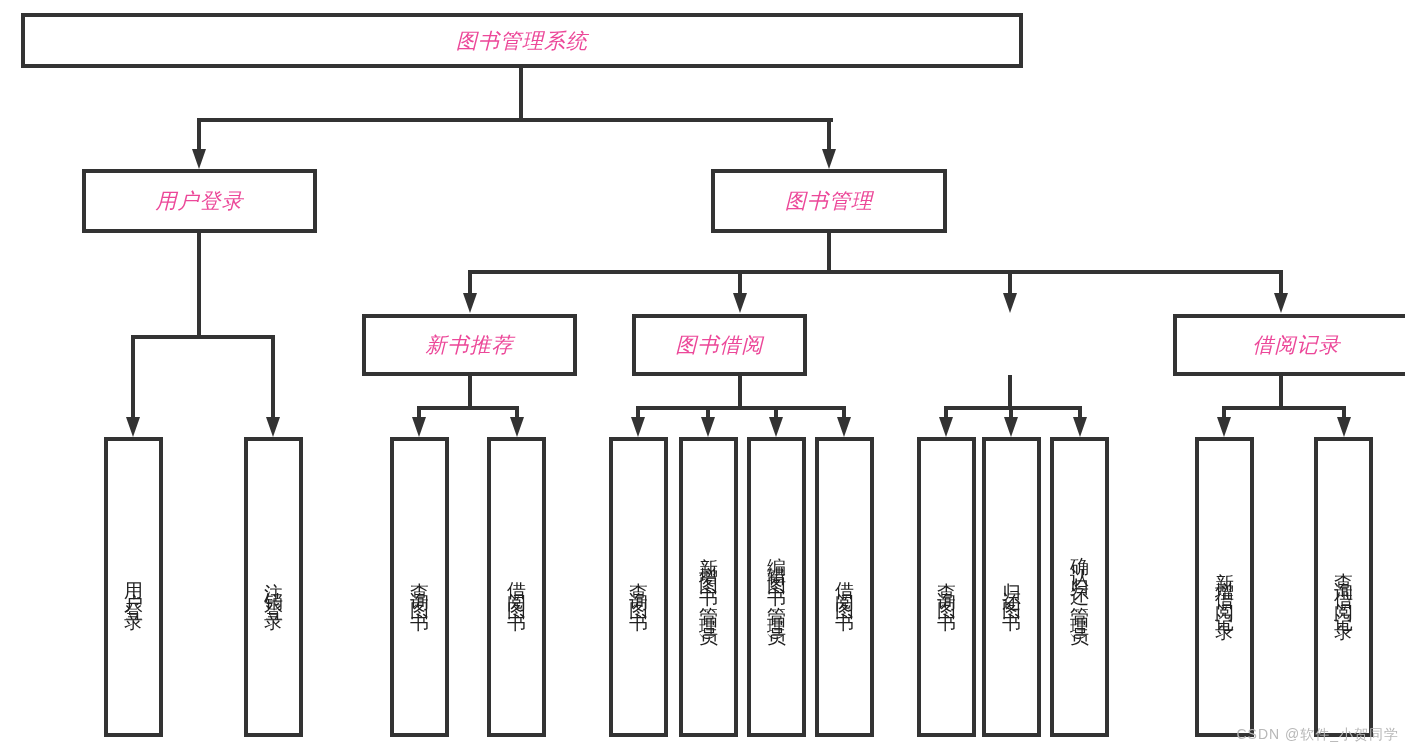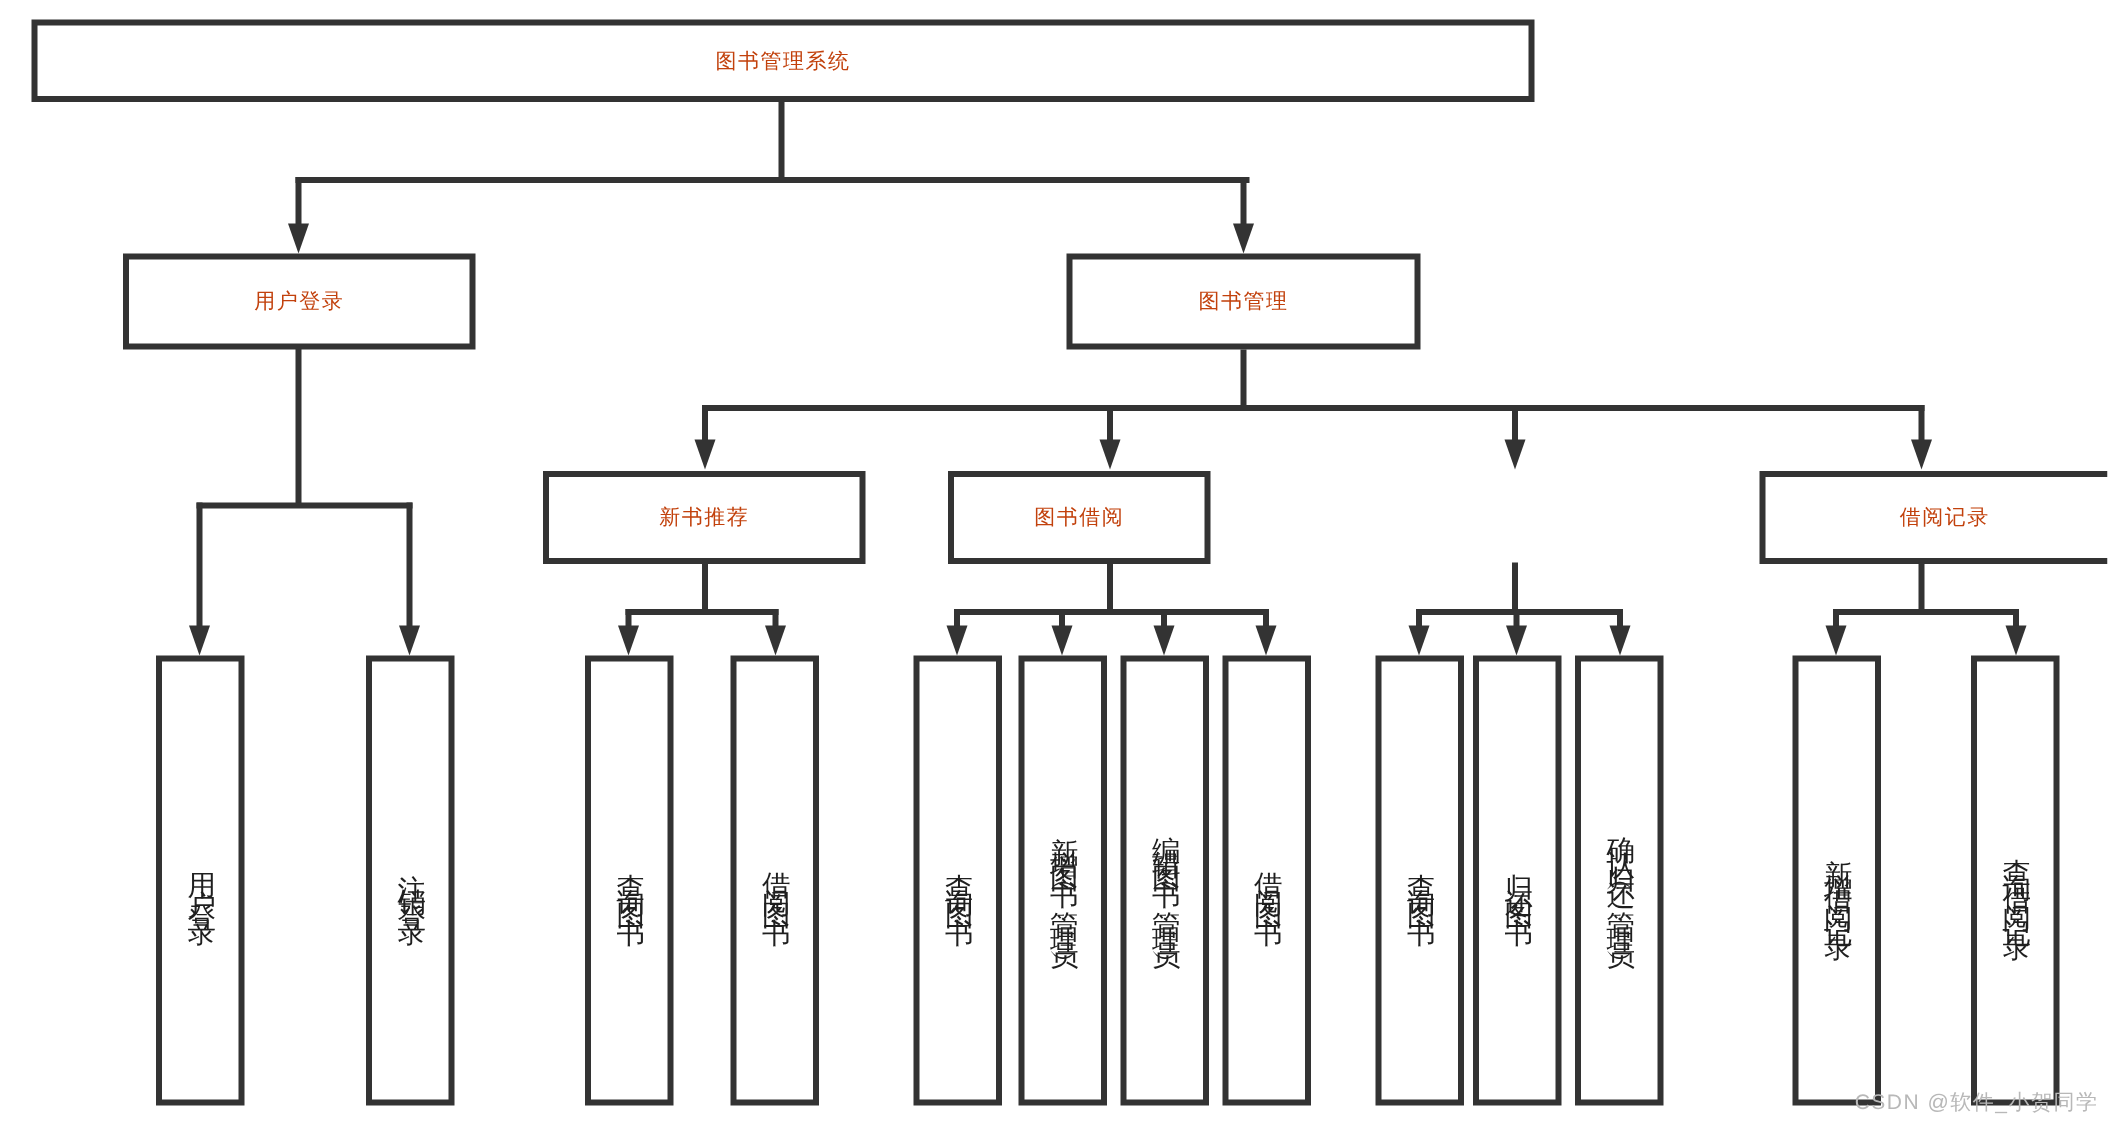--- a/index.html
+++ b/index.html
@@ -12,23 +12,24 @@
     overflow: hidden;
   }
   .node {
     position: absolute;
     box-sizing: border-box;
     border: 4px solid #333333;
     background: #ffffff;
     display: flex;
     align-items: center;
     justify-content: center;
-    font-size: 14px;
+    font-size: 21px;
     letter-spacing: 1px;
-    color: #c2410c;
+    color: #ec4899;
+    font-style: italic;
   }
   .leaf {
     position: absolute;
     box-sizing: border-box;
     border: 4px solid #333333;
     background: #ffffff;
     width: 59px;
     height: 300px;
     top: 437px;
     display: flex;

